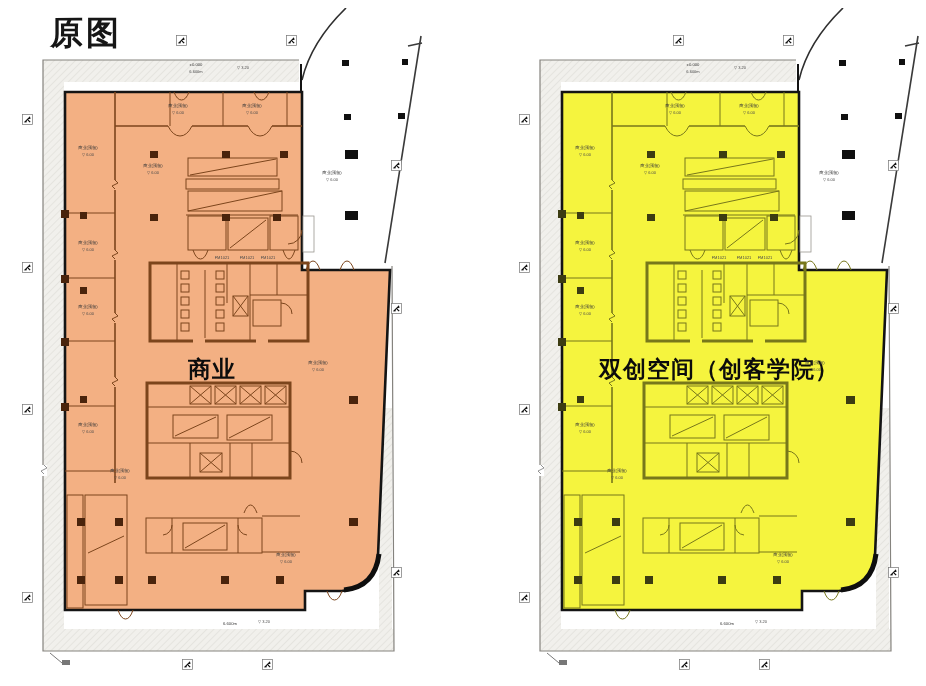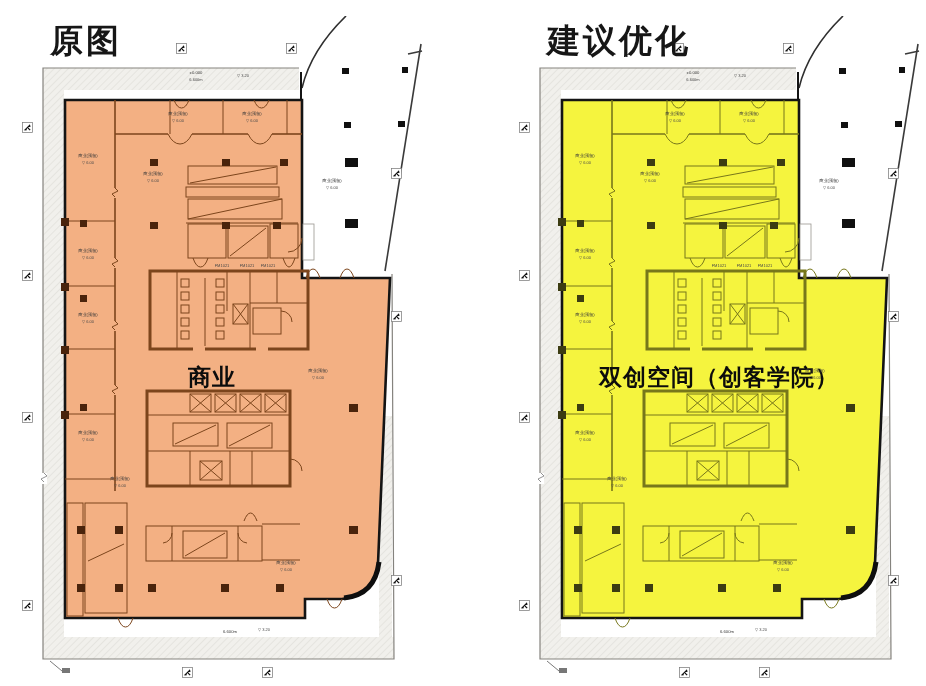--- a/index.html
+++ b/index.html
@@ -1,19 +1,19 @@
 <!DOCTYPE html>
 <html><head>
 <meta charset="utf-8">
 <style>
   html,body{margin:0;padding:0;background:#fff}
   body{width:926px;height:686px;position:relative;overflow:hidden;
        font-family:"Liberation Sans","DejaVu Sans",sans-serif}
   #stage{position:absolute;inset:0}
-  .panel{position:absolute;top:16px;width:429px;height:584px}
+  .panel{position:absolute;top:8px;width:429px;height:584px}
   .panel:nth-child(1){left:0}
   .panel:nth-child(2){left:497px}
   .ptitle{position:absolute;left:50px;top:3px;font-size:33px;font-weight:bold;
           color:#161616;letter-spacing:3px;white-space:nowrap;z-index:2}
   .panel svg{position:absolute;left:0;top:0}
   .w   {stroke:var(--wall);stroke-width:1;fill:none}
   .w15 {stroke:var(--wall);stroke-width:1.6;fill:none}
   .w2  {stroke:var(--wall);stroke-width:3;fill:none}
   .hlf {fill:var(--hl)}
   .bld {fill:var(--hl);stroke:#141414;stroke-width:2.6;stroke-linejoin:miter}
@@ -306,21 +306,20 @@
       <use href="#vm0" x="262" y="651" width="11" height="11"></use>
     </g>
 
     <g>
       <path class="leader" d="M50,645 L62,655"></path>
       <rect x="62" y="652" width="8" height="5" fill="#777"></rect>
     </g>
   </svg>
 </div>
     <div class="panel" style="--hl: #f5f43e; --wall: #77771b; --col: #3c3c12;">
-  <div class="ptitle">建议优化</div>
   <svg width="429" height="686" viewBox="0 0 429 686">
     <defs>
       <pattern id="bandhatch1" width="5" height="5" patternUnits="userSpaceOnUse" patternTransform="rotate(45)">
         <rect width="5" height="5" fill="#f1f0ec"></rect>
         <line x1="0" y1="0" x2="0" y2="5" stroke-width="1.1" stroke="#dcdad4"></line>
       </pattern>
       <pattern id="pv1" width="3.5" height="8" patternUnits="userSpaceOnUse">
         <line x1="0.6" y1="0" x2="0.6" y2="8" stroke-width="0.8" stroke="#a3a32e"></line>
       </pattern>
       <pattern id="ph1" width="8" height="3.5" patternUnits="userSpaceOnUse">

